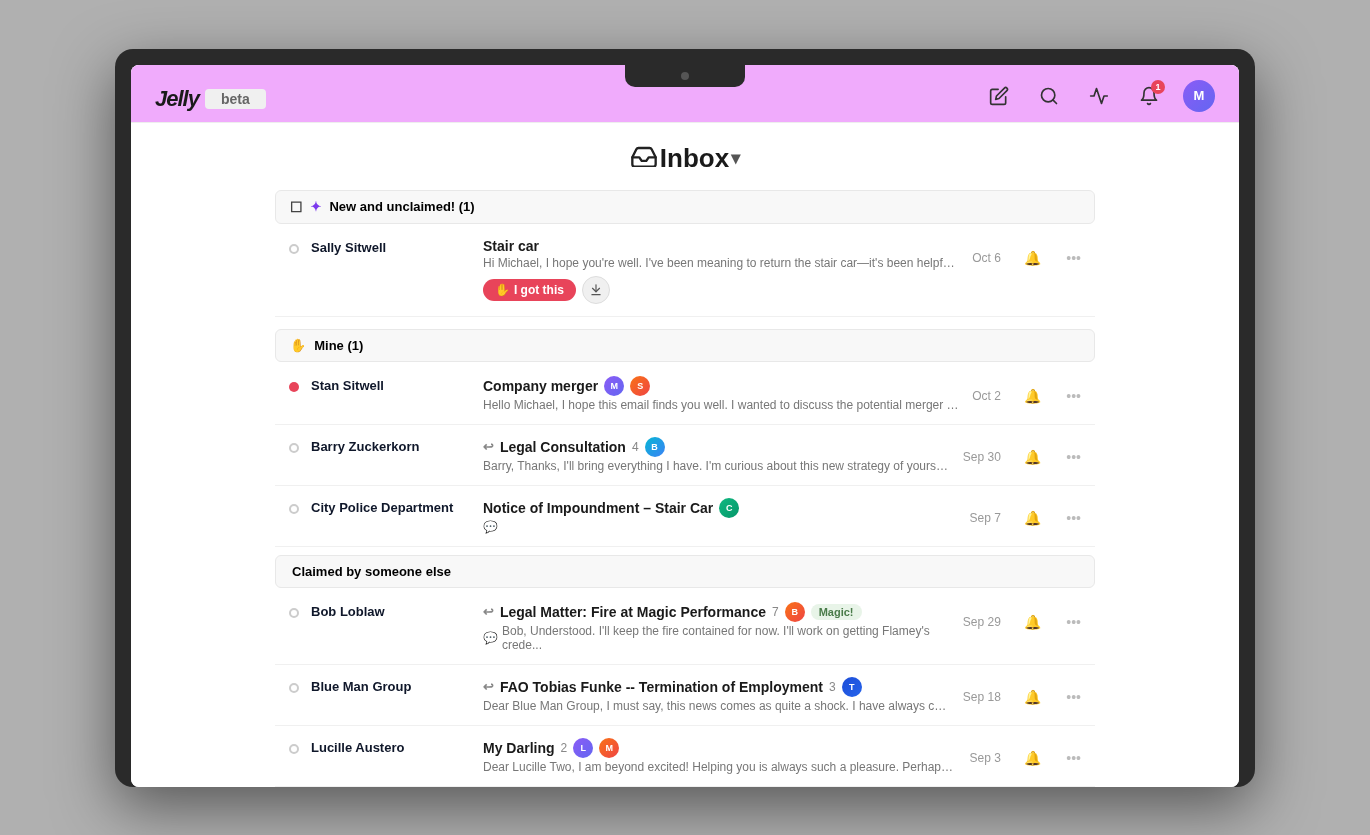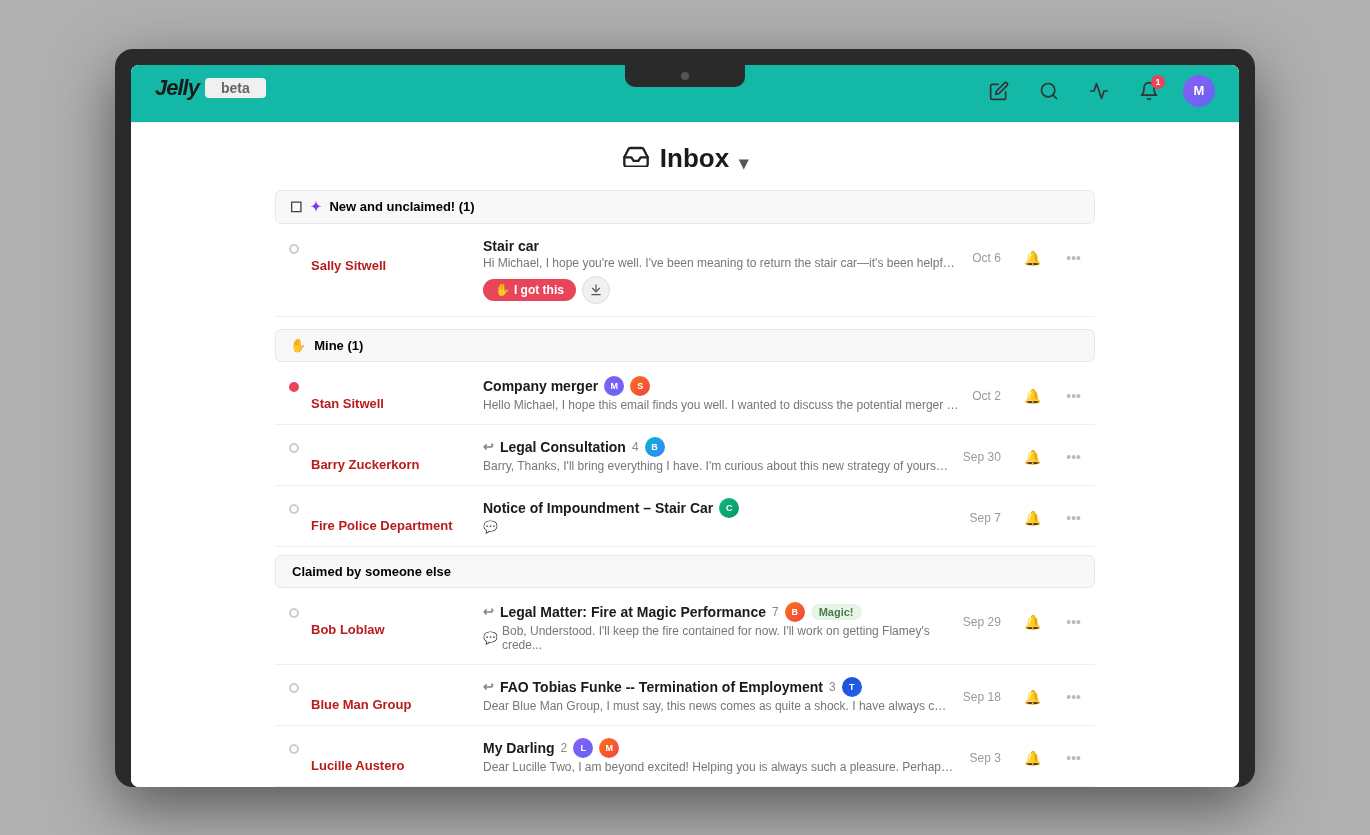--- a/index.html
+++ b/index.html
@@ -40,25 +40,25 @@
       border-radius: 50%;
     }
     .app-container {
       background: #ffffff;
       min-height: 720px;
       position: relative;
     }
     
     .navbar {
       display: flex;
-      align-items: flex-start;
+      align-items: flex-end;
       justify-content: space-between;
       padding: 10px 24px;
       border-bottom: 1px solid #eee;
-      background: #14b8a6;
+      background: #f0abfc;
       height: 58px;
       gap: 46px;
     }
     .logo-area {
       display: flex;
       align-items: center;
       gap: 6px;
     }
     .logo-text {
       font-size: 22px;
@@ -111,23 +111,23 @@
     
     .page-header {
       text-align: center;
       padding: 20px 0 16px;
     }
     .page-title {
       font-size: 26px;
       font-weight: 700;
       color: #1a1a1a;
       display: flex;
-      align-items: flex-end;
+      align-items: center;
       justify-content: center;
-      gap: 10px;
+      gap: 2px;
     }
     
     .main-content {
       max-width: 860px;
       margin: 0 auto;
       padding: 0 20px;
     }
     
     .section-header {
       background: #f8f8f8;
@@ -168,22 +168,22 @@
       background: transparent;
     }
     .dot-red {
       background: #e8445a;
     }
     .sender-col {
       width: 160px;
       flex-shrink: 0;
       font-size: 13px;
       font-weight: 600;
-      color: #b91c1c;
-      margin-top: 20px;
+      color: #0f172a;
+      margin-top: 2px;
     }
     .conv-body {
       flex: 1;
       min-width: 0;
     }
     .conv-subject {
       font-size: 14px;
       font-weight: 600;
       color: #1a1a1a;
       display: flex;
@@ -436,21 +436,21 @@
           </div>
           <div class="conv-meta">
             <span class="conv-date">Sep 30</span>
             <span class="meta-icon">🔔</span>
             <span class="meta-icon">•••</span>
           </div>
         </div>
 
         <div class="conv-row">
           <div class="status-dot dot-empty"></div>
-          <div class="sender-col">Fire Police Department</div>
+          <div class="sender-col">City Police Department</div>
           <div class="conv-body">
             <div class="conv-subject">
               <span>Notice of Impoundment – Stair Car</span>
               <span class="mini-avatar mini-avatar-1" style="background:linear-gradient(135deg,#10b981,#059669);">C</span>
             </div>
             <div class="conv-preview-comment">
               <span class="comment-icon">💬</span>
             </div>
           </div>
           <div class="conv-meta">

